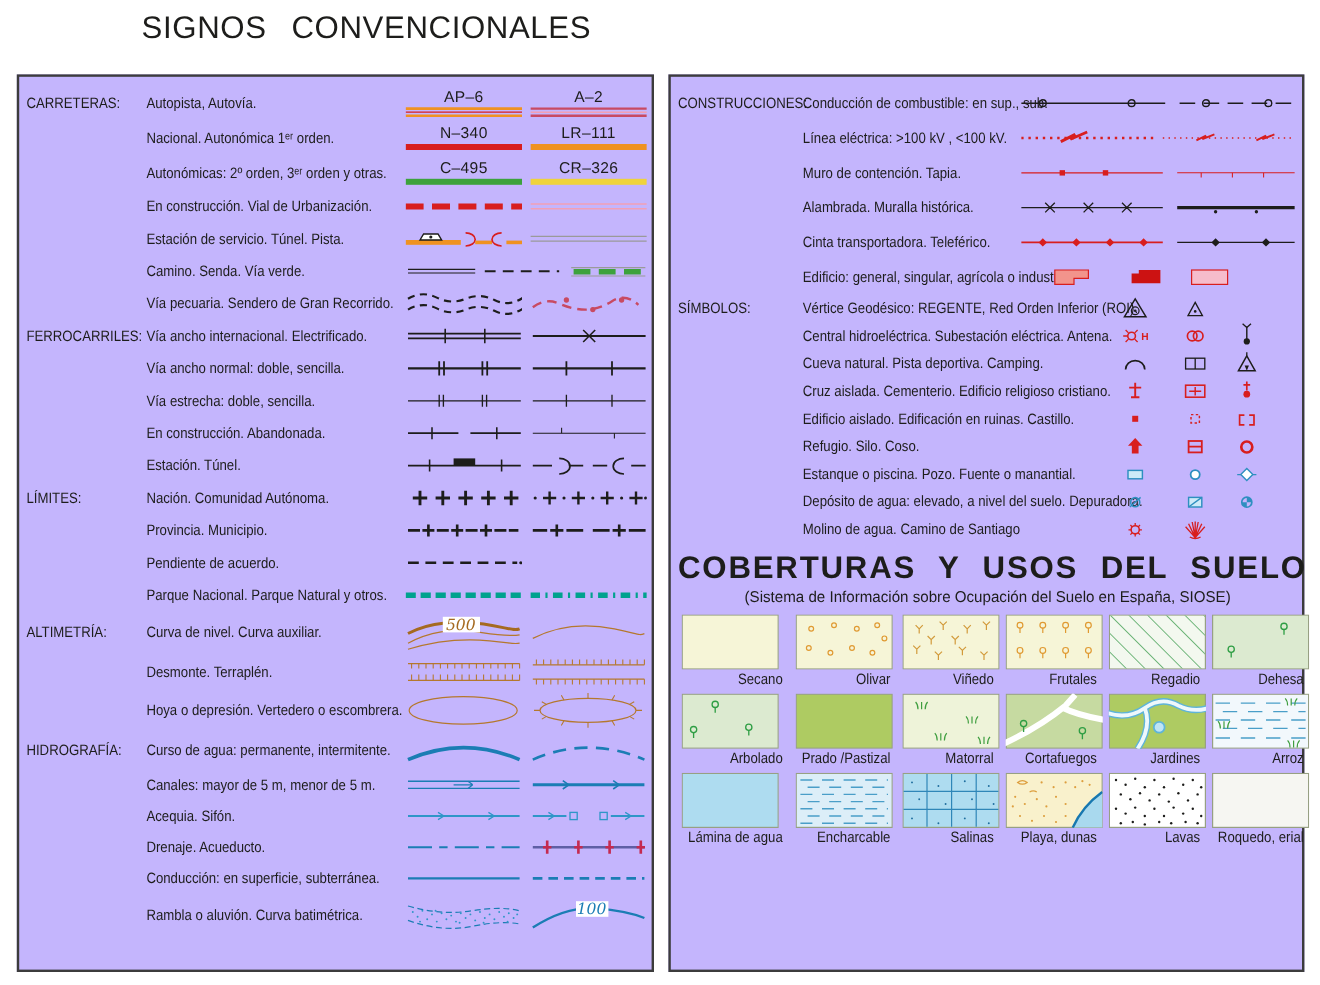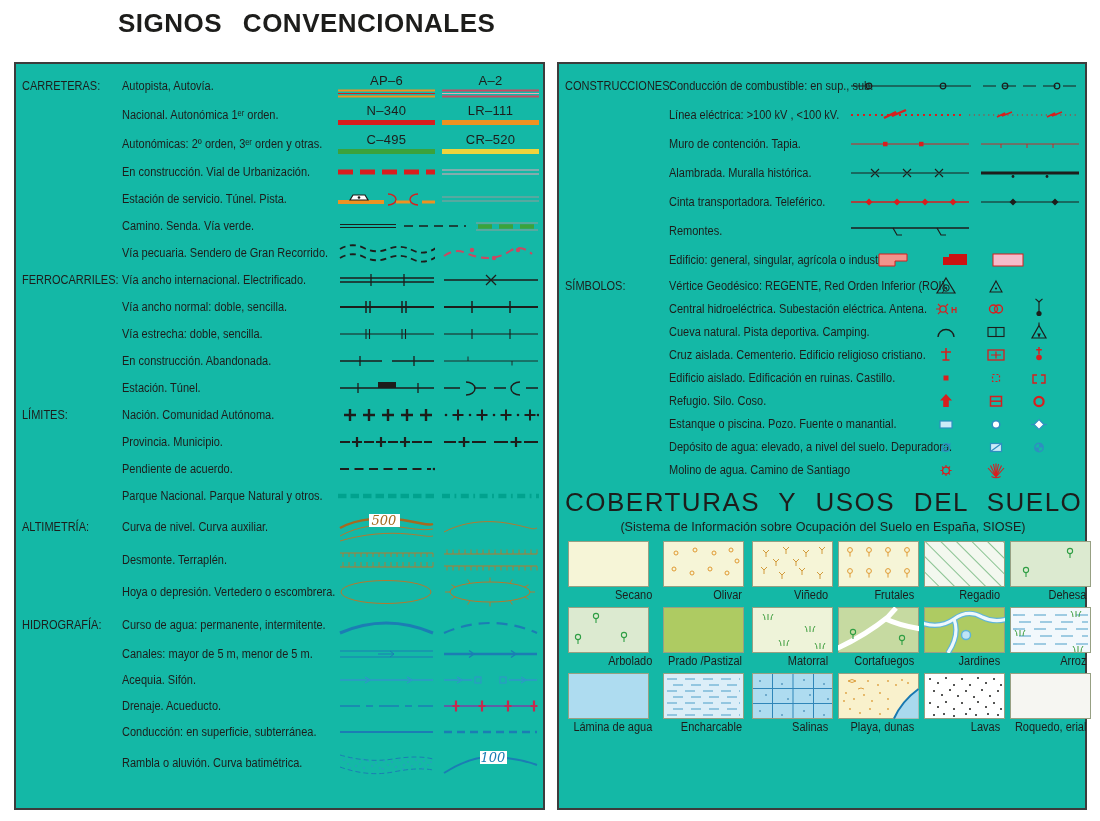--- a/index.html
+++ b/index.html
@@ -1,31 +1,31 @@
 <!DOCTYPE html>
 <html><head>
 <meta charset="utf-8">
 <style>
   html,body{margin:0;padding:0}
   body{width:1100px;height:821px;background:#fff;font-family:"Liberation Sans",sans-serif;color:#1d1d1b;position:relative;overflow:hidden}
-  .title{position:absolute;left:118px;top:8px;font-size:26px;font-weight:bold;letter-spacing:.5px;word-spacing:13px;white-space:nowrap}
-  .panel{position:absolute;top:62px;height:748px;border:2px solid #3c3c3c;background:#14b8a6;box-sizing:border-box}
+  .title{position:absolute;left:118px;top:8px;font-size:26px;font-weight:normal;letter-spacing:.5px;word-spacing:13px;white-space:nowrap}
+  .panel{position:absolute;top:62px;height:748px;border:2px solid #3c3c3c;background:#c4b5fd;box-sizing:border-box}
   #leftPanel{left:14px;width:531px;padding:7px 4px 0 6px}
   #rightPanel{left:557px;width:530px;padding:7px 4px 0 6px}
   .lrow{display:grid;grid-template-columns:100px 216px 1fr;align-items:center;height:27px}
   .h29{height:29px}.h36{height:36px}.h30{height:30px}.h34{height:34px}.h32{height:32px}.h26{height:26px}
   .cat,.desc{font-size:12.5px;white-space:nowrap;transform:scaleX(.88);transform-origin:0 50%}
   .sy2{display:flex;gap:7px;align-items:center}
   .shield{display:flex;flex-direction:column;width:97px}
   .shlbl{font-size:13px;line-height:13px;text-align:center;letter-spacing:.3px;margin-bottom:2px}
   svg{display:block}
   .rrow{display:grid;grid-template-columns:104px 1fr;align-items:center;height:29px;position:relative}
   .rh23{height:23px}
   .zone{position:absolute;right:2px;top:50%;transform:translateY(-50%);width:228px;height:22px}
-  .cob-title{text-align:center;font-size:26px;font-weight:normal;letter-spacing:1.5px;word-spacing:10px;margin-top:6px;white-space:nowrap}
+  .cob-title{text-align:center;font-size:26px;font-weight:bold;letter-spacing:1.5px;word-spacing:10px;margin-top:6px;white-space:nowrap}
   .cob-sub{text-align:center;font-size:13px;margin:1px 0 7px;white-space:nowrap;transform:scaleX(.97);transform-origin:50% 50%}
   .cob-grid{display:grid;grid-template-columns:repeat(6,1fr);gap:5px 5px;padding:0 3px}
   .cob-cell{text-align:right}
   .cob-label{font-size:12.5px;white-space:nowrap;transform:scaleX(.88);transform-origin:50% 50%;margin-top:1px}
   .sK{stroke:#1d1d1b;fill:none}.sR{stroke:#d81e1e;fill:none}.sC{stroke:#c84a62;fill:none}
   .sP{stroke:#f2a0b4;fill:none}.sO{stroke:#ef9221;fill:none}.sG{stroke:#3ca23c;fill:none}.sT{stroke:#00a28e;fill:none}.sB{stroke:#b5782d;fill:none}
   .sBL{stroke:#1b7db4;fill:none}.sLB{stroke:#2f96c8;fill:none}.sPU{stroke:#5f5fa5;fill:none}
   .sGY{stroke:#9a9a9a;fill:none}
   .fR{fill:#d81e1e}.fK{fill:#1d1d1b}.fLB{fill:#2f96c8}
   .svgtxt{font-family:"DejaVu Serif",serif;font-style:italic}
@@ -105,21 +105,21 @@
     <span class="cat"></span>
     <span class="desc">Autonómicas: 2º orden, 3ᵉʳ orden y otras.</span>
     <div class="sy2">
       <div class="shield">
         <span class="shlbl">C–495</span>
         <svg width="97" height="7">
             <rect x="0" y="1" width="97" height="5" fill="#3ca23c"></rect>
           </svg>
       </div>
       <div class="shield">
-        <span class="shlbl">CR–520</span>
+        <span class="shlbl">CR–326</span>
         <svg width="97" height="7">
             <rect x="0" y="1" width="97" height="5" fill="#efd33c"></rect>
           </svg>
       </div>
     </div>
   </div>
 
   <div class="lrow">
     <span class="cat"></span>
     <span class="desc">En construcción. Vial de Urbanización.</span>
@@ -572,30 +572,20 @@
     <div class="zone">
         <svg width="228" height="22">
           <line class="sR" x1="0" y1="11" x2="118" y2="11" stroke-width="1.4"></line>
           <path class="fR" d="M18,7.5 l3.5,3.5 -3.5,3.5 -3.5,-3.5 Z M46,7.5 l3.5,3.5 -3.5,3.5 -3.5,-3.5 Z M74,7.5 l3.5,3.5 -3.5,3.5 -3.5,-3.5 Z M102,7.5 l3.5,3.5 -3.5,3.5 -3.5,-3.5 Z"></path>
           <line class="sK" x1="130" y1="11" x2="228" y2="11" stroke-width="1.2"></line>
           <path class="fK" d="M162,7.5 l3.5,3.5 -3.5,3.5 -3.5,-3.5 Z M204,7.5 l3.5,3.5 -3.5,3.5 -3.5,-3.5 Z"></path>
         </svg>
       </div>
   </div>
 
-  <div class="rrow">
-    <span class="cat"></span>
-    <span class="desc">Remontes.</span>
-    <div class="zone">
-        <svg width="228" height="22">
-          <line class="sK" x1="0" y1="8" x2="118" y2="8" stroke-width="1.4"></line>
-          <path class="sK" stroke-width="1.2" d="M42,8 L46,15 L51,15 M86,8 L90,15 L95,15"></path>
-        </svg>
-      </div>
-  </div>
 
   <div class="rrow">
     <span class="cat"></span>
     <span class="desc">Edificio: general, singular, agrícola o industrial.</span>
     <div class="zone">
         <svg width="228" height="22">
           <polygon points="28,5 56,5 56,12 44,12 44,17 28,17" fill="#f2948c" stroke="#d81e1e" stroke-width="1"></polygon>
           <polygon points="92,8 98,8 98,5 116,5 116,16 92,16" fill="#cc1212"></polygon>
           <rect x="142" y="5" width="30" height="12" fill="#f6bccb" stroke="#d81e1e" stroke-width="1"></rect>
         </svg>

